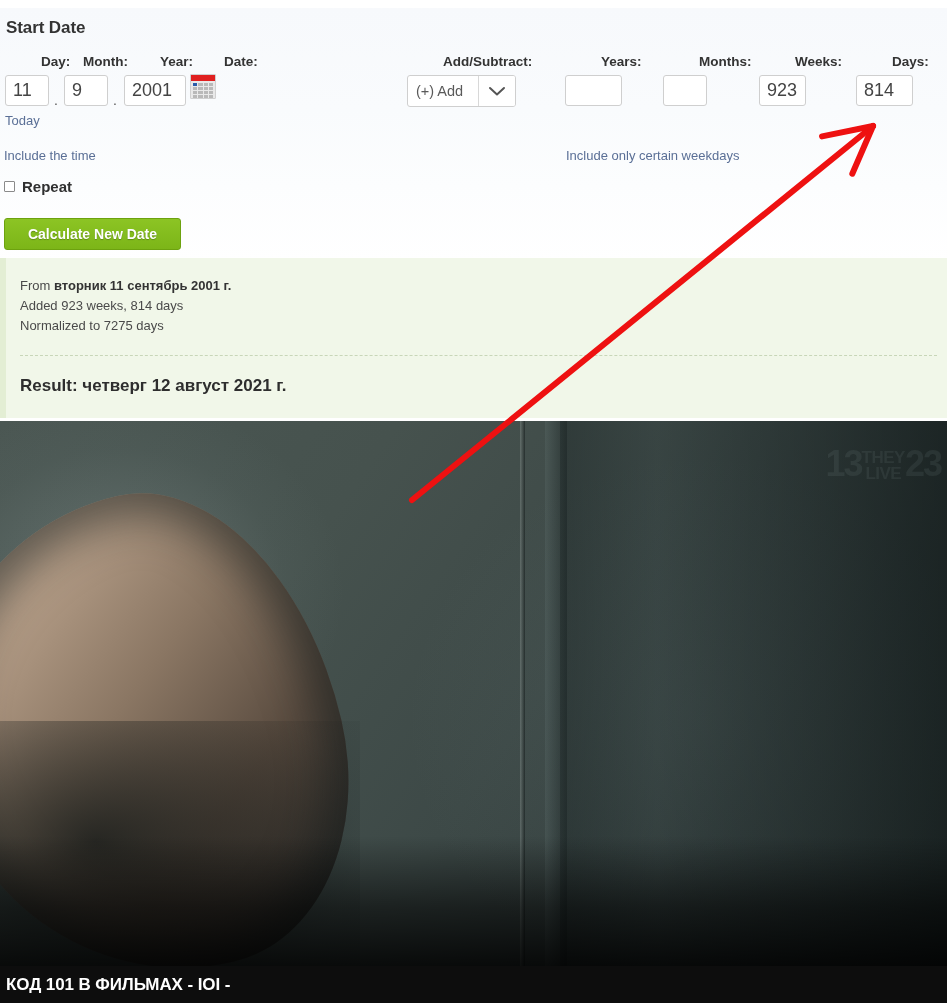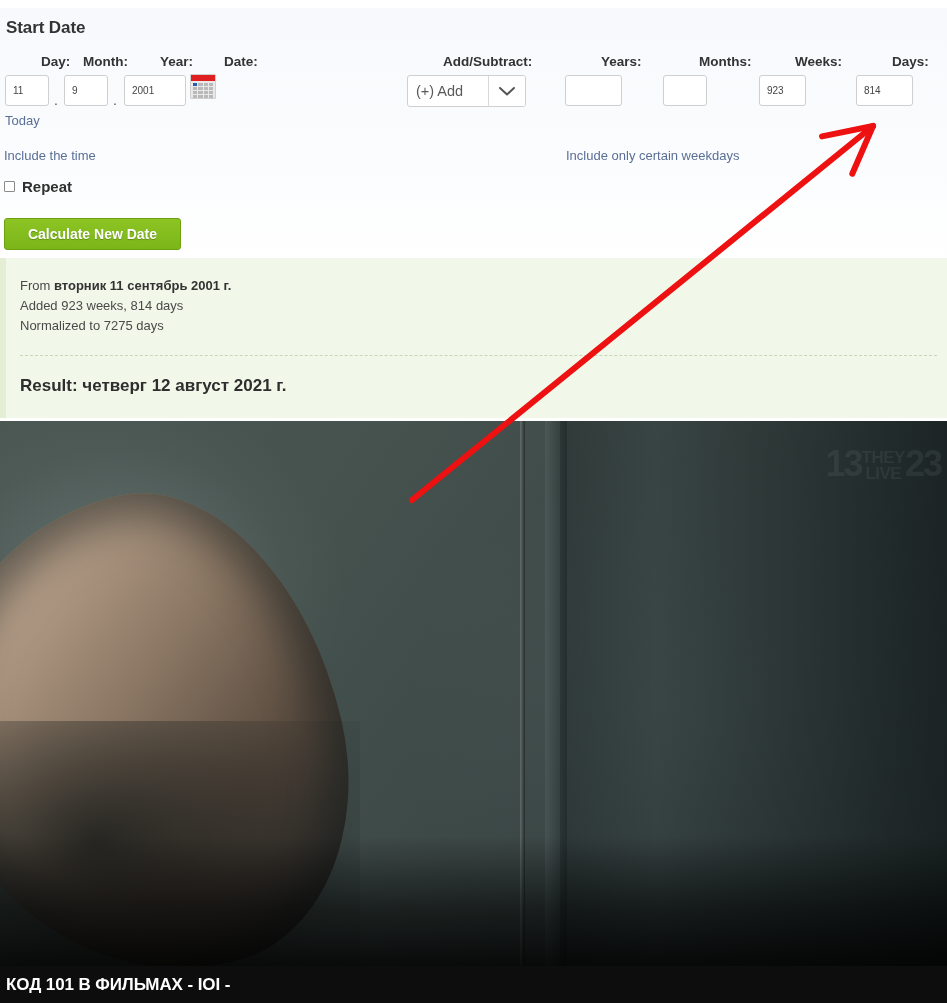--- a/index.html
+++ b/index.html
@@ -37,21 +37,21 @@
     font-size: 13.5px; font-weight: bold; color: #333333;
     white-space: nowrap;
     padding-left: 36px;
   }
   .txtbox {
     position: absolute;
     background: #ffffff;
     border: 1px solid #cfcfcf;
     border-radius: 3px;
     font-family: "Liberation Sans", sans-serif;
-    font-size: 10px;
+    font-size: 18px;
     color: #444444;
     padding: 0 7px;
     height: 31px;
     line-height: 29px;
     outline: none;
   }
   .dot-sep {
     position: absolute;
     font-size: 14px; color: #555; top: 84px;
   }
@@ -303,21 +303,21 @@
           <div class="cal-cell"></div>
           <div class="cal-cell"></div>
           <div class="cal-cell"></div>
         <div class="cal-cell"></div>
           <div class="cal-cell"></div>
           <div class="cal-cell"></div>
           <div class="cal-cell"></div>
       </div>
     </div>
 
-    <div class="sel-wrap" style="left:407px; top:67px; width:119px;">
+    <div class="sel-wrap" style="left:407px; top:67px; width:109px;">
       <div class="sel-val">(+) Add</div>
       <div class="sel-arrow">
         <svg width="18" height="12" viewBox="0 0 18 12">
             <path d="M2 3 L9 9.5 L16 3" stroke="#555" stroke-width="2" fill="none" stroke-linecap="round" stroke-linejoin="round"></path>
           </svg>
       </div>
     </div>
 
     <input class="txtbox" style="left: 565px; top: 67px; width: 57px;" value="">
     <input class="txtbox" style="left: 663px; top: 67px; width: 44px;" value="">

